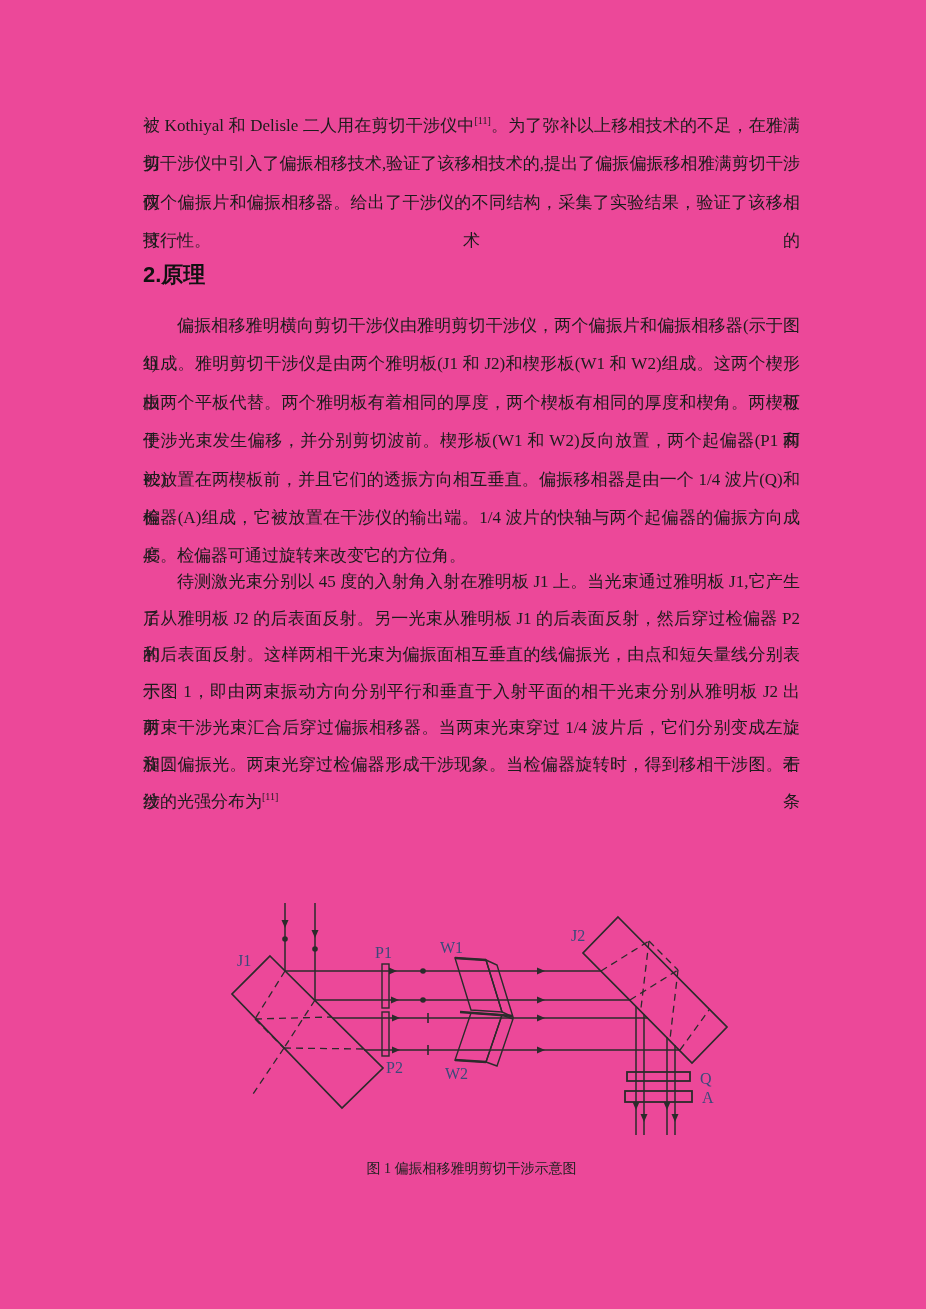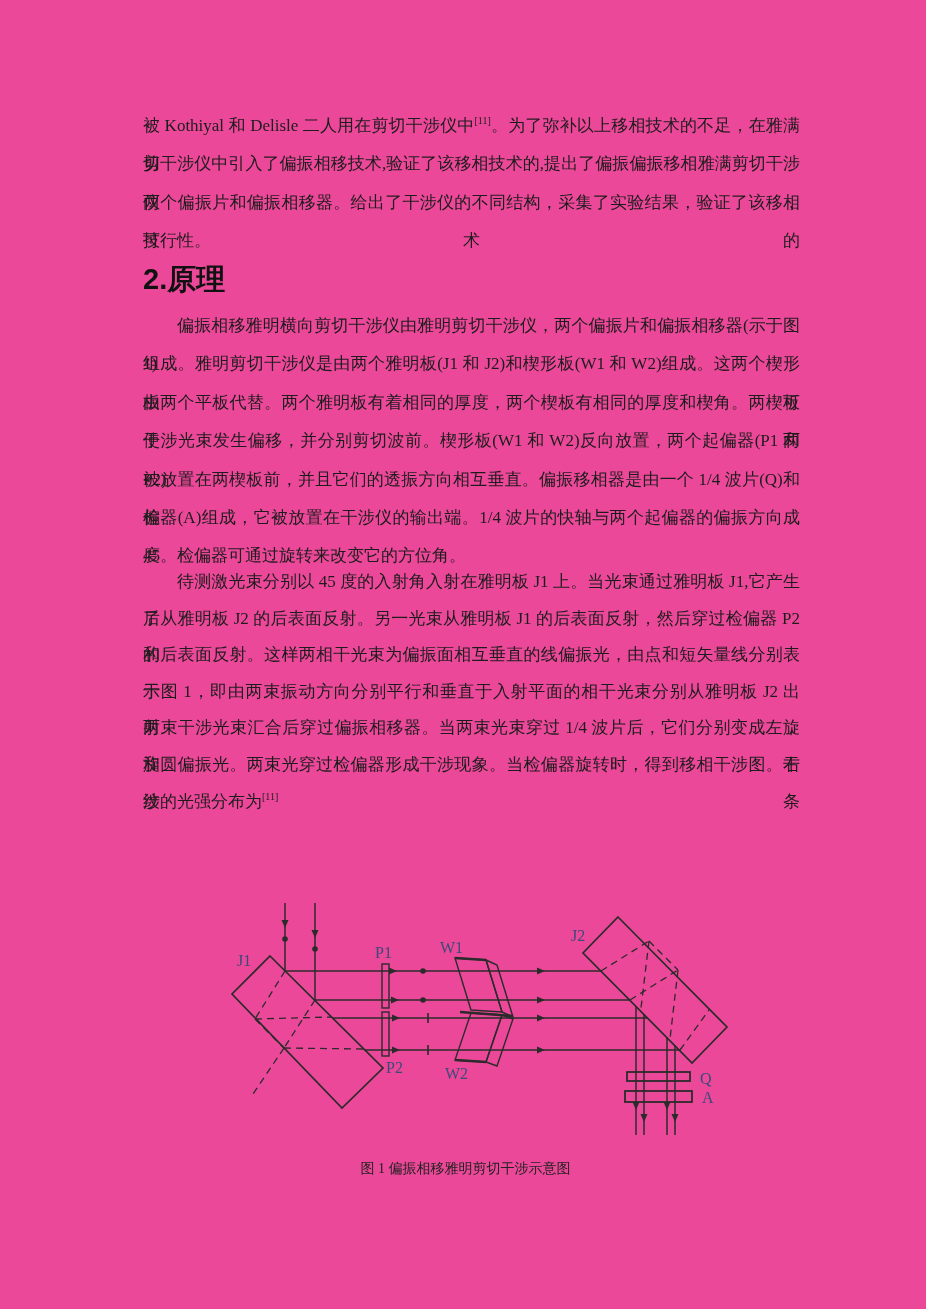--- a/index.html
+++ b/index.html
@@ -13,24 +13,24 @@
     font-size:17px; height:38.4px; line-height:38.4px;
     text-align:justify; text-align-last:justify;
   }
   .tight .tline { height:36.6px; line-height:36.6px; }
   .tline.indent { text-indent:34px; }
   .tline.last { text-align-last:left; }
   .tline sup { font-size:10px; line-height:0; vertical-align:super; }
   .heading {
     position:absolute; left:143px; top:260px;
     font-family:"Liberation Sans","DejaVu Sans",sans-serif;
-    font-weight:600; font-size:29px; color:#111111;
+    font-weight:600; font-size:22px; color:#111111;
   }
   .caption {
-    position:absolute; left:137px; top:1160px; width:657px;
+    position:absolute; left:143px; top:1160px; width:657px;
     text-align:center; font-size:14px; color:#222222;
   }
   .fig-svg { position:absolute; left:0; top:0; }
   .fig-svg .plate   { fill:none; stroke:#2b2b2b; stroke-width:1.7; }
   .fig-svg .thin    { fill:none; stroke:#2b2b2b; stroke-width:1.4; }
   .fig-svg .ray     { stroke:#2b2b2b; stroke-width:1.5; }
   .fig-svg .bold    { stroke:#2b2b2b; stroke-width:2.6; }
   .fig-svg .dash    { fill:none; stroke:#2b2b2b; stroke-width:1.3; stroke-dasharray:7 5; }
   .fig-svg .mark    { fill:#2b2b2b; stroke:none; }
   .fig-svg .tick    { stroke:#2b2b2b; stroke-width:1.6; }

